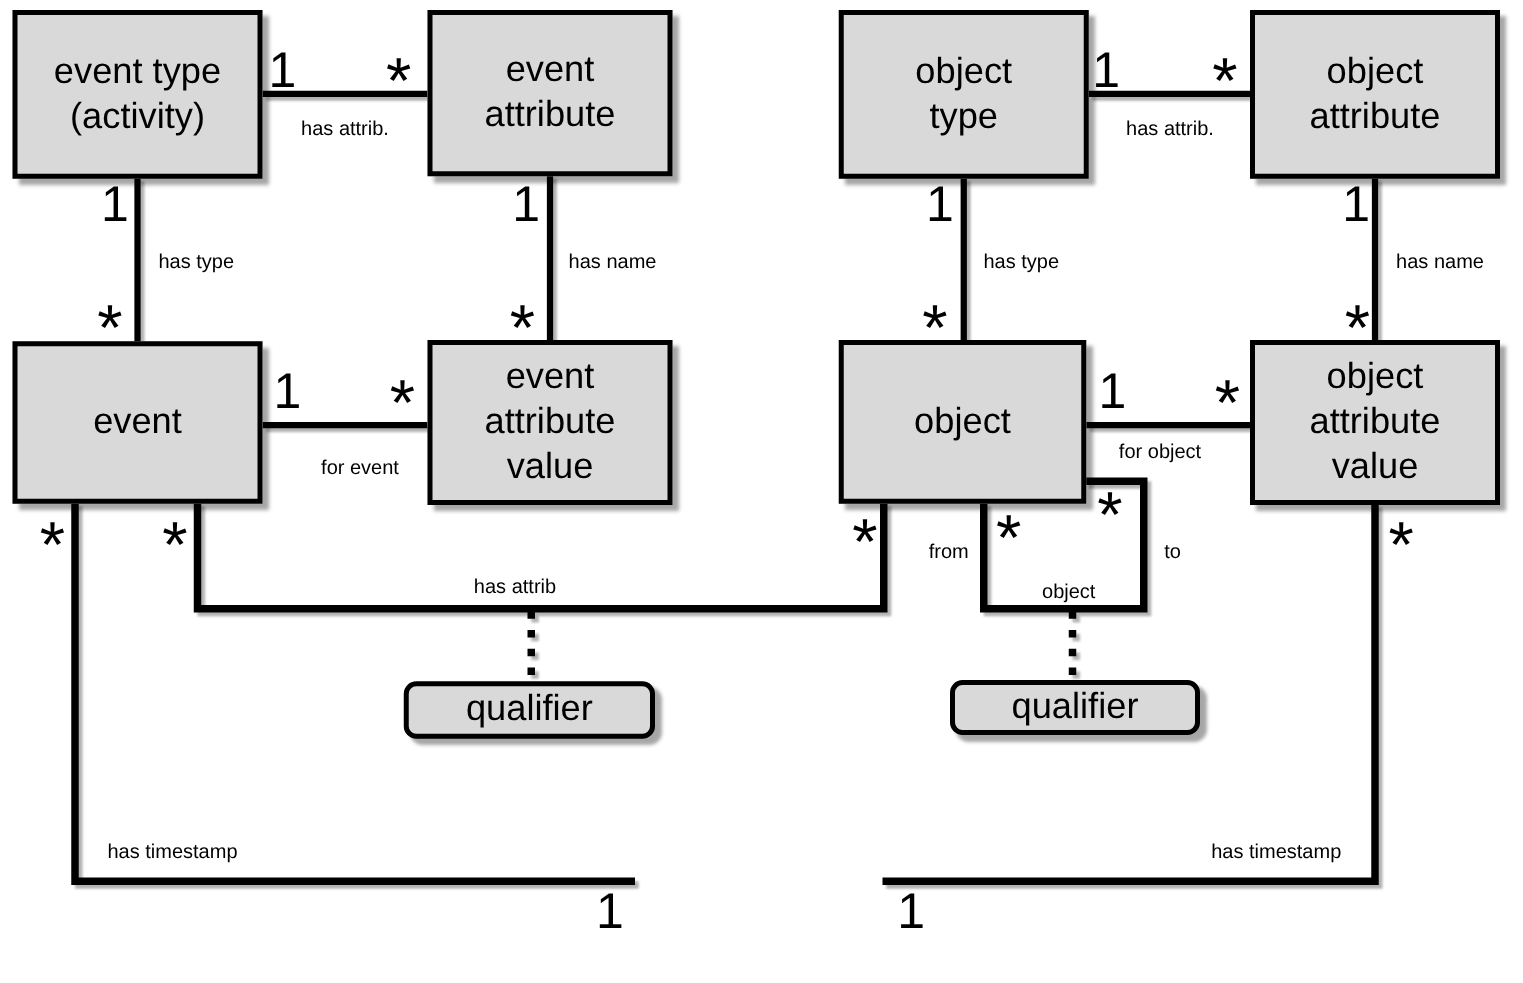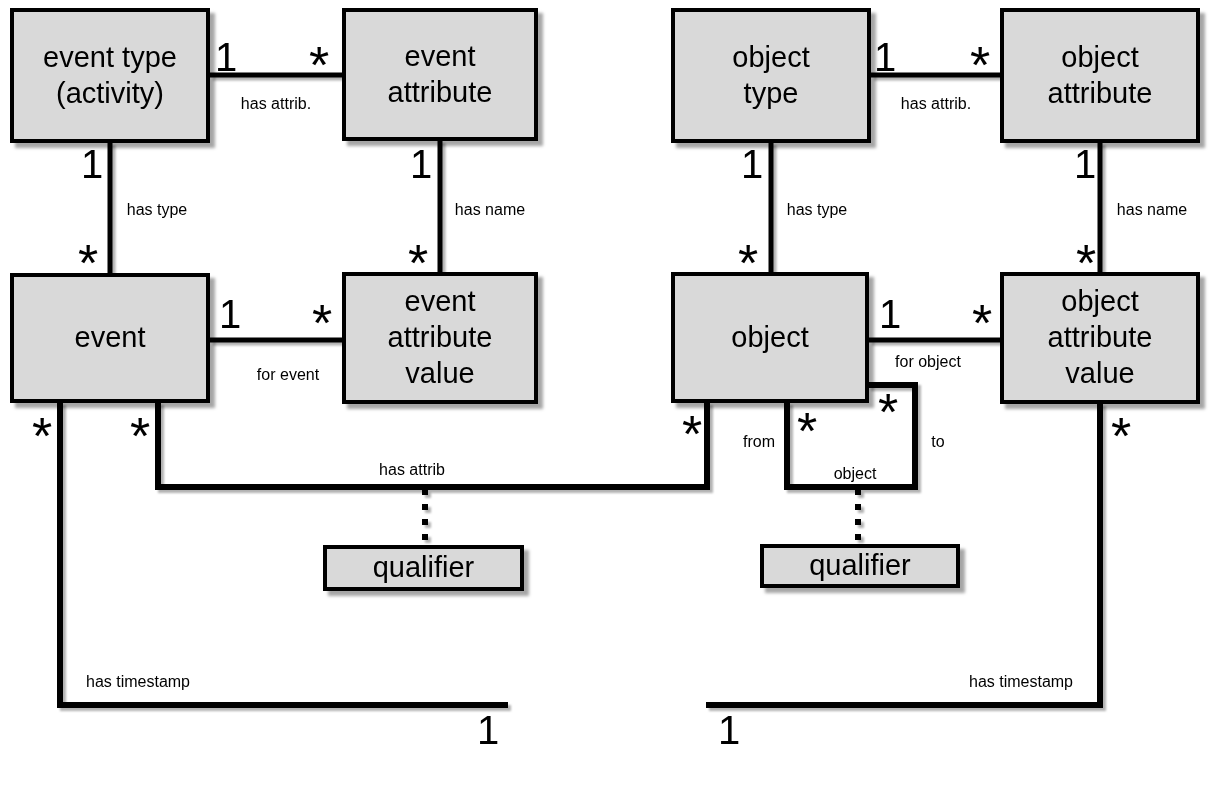--- a/index.html
+++ b/index.html
@@ -11,21 +11,21 @@
   html,body{margin:0;padding:0;background:var(--bg);}
   body{font-family:"Liberation Sans","DejaVu Sans",sans-serif;color:#000;}
   .stage{position:relative;width:1218px;height:786px;background:var(--bg);overflow:hidden;}
   svg.wires{position:absolute;left:0;top:0;width:1218px;height:786px;
     filter:drop-shadow(3px 3px 1px rgba(0,0,0,0.30));}
   svg.wires path{stroke:var(--wire);fill:none;}
   .node{position:absolute;box-sizing:border-box;background:var(--node-fill);
     border:4px solid var(--node-border);display:flex;align-items:center;justify-content:center;
     text-align:center;font-size:29px;line-height:1.24;white-space:pre-line;
     box-shadow:5px 5px 3px rgba(0,0,0,0.35);}
-  .node.small{font-size:29px;}
+  .node.small{font-size:29px;border-radius:10px;}
   .elabel{position:absolute;transform:translate(-50%,-50%);font-size:16px;
     white-space:nowrap;line-height:1;}
   .m1{position:absolute;transform:translate(-50%,-46%);font-size:40px;line-height:1;}
   .mstar{position:absolute;transform:translate(-50%,-36%);font-size:52px;line-height:1;}
 </style>
 </head>
 <body>
 
 <div class="stage">
 

